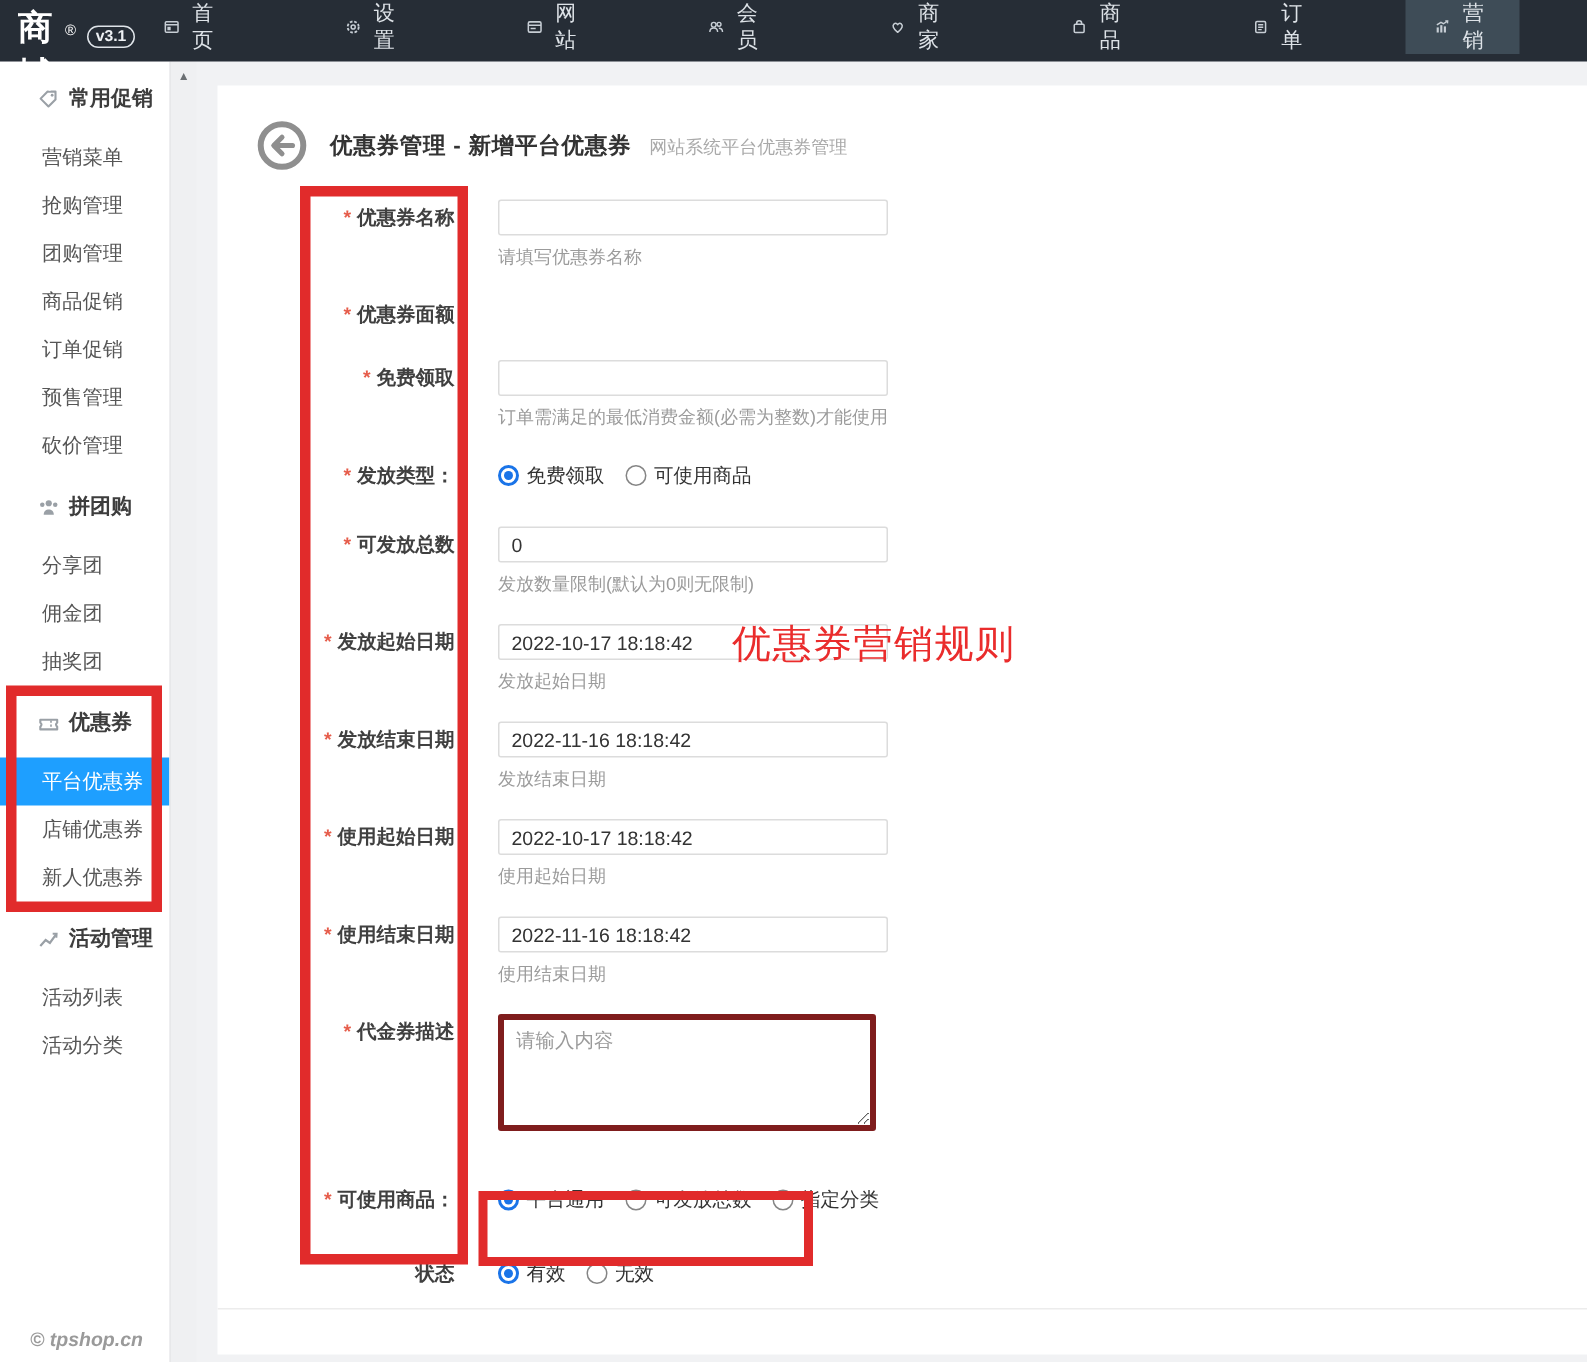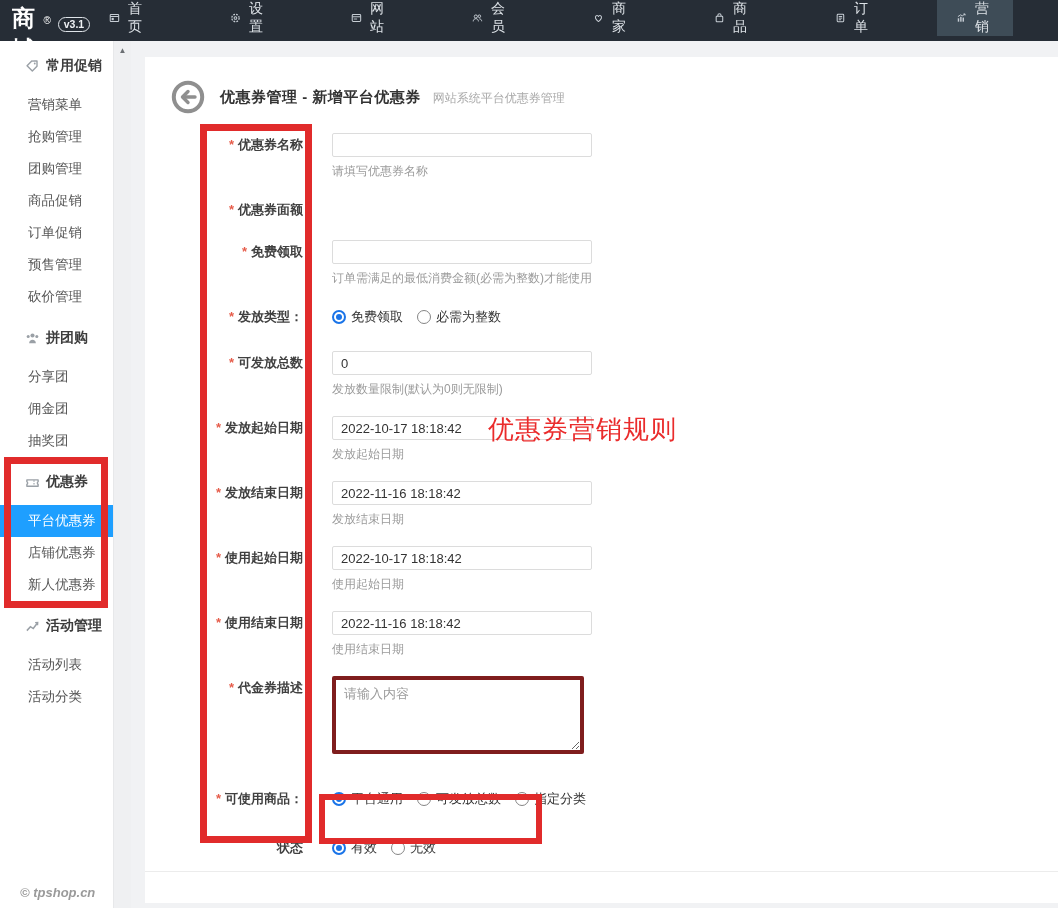--- a/index.html
+++ b/index.html
@@ -238,21 +238,21 @@
         <div class="form-row fr-issue-type">
           <div class="row-label"><span class="req">*</span><span>发放类型：</span></div>
           <div class="row-control">
             <div class="radio-group">
               <label class="radio-opt">
                 <span class="radio-circ on"></span>
                 <span>免费领取</span>
               </label>
               <label class="radio-opt">
                 <span class="radio-circ"></span>
-                <span>必需为整数</span>
+                <span>可使用商品</span>
               </label>
             </div>
           </div>
         </div>
         <div class="form-row fr-issue-total">
           <div class="row-label"><span class="req">*</span><span>可发放总数</span></div>
           <div class="row-control"><input class="txt-input" type="text" value="0" style=""><div class="helper">发放数量限制(默认为0则无限制)</div></div>
         </div>
         <div class="form-row fr-issue-start-date">
           <div class="row-label"><span class="req">*</span><span>发放起始日期</span></div>

